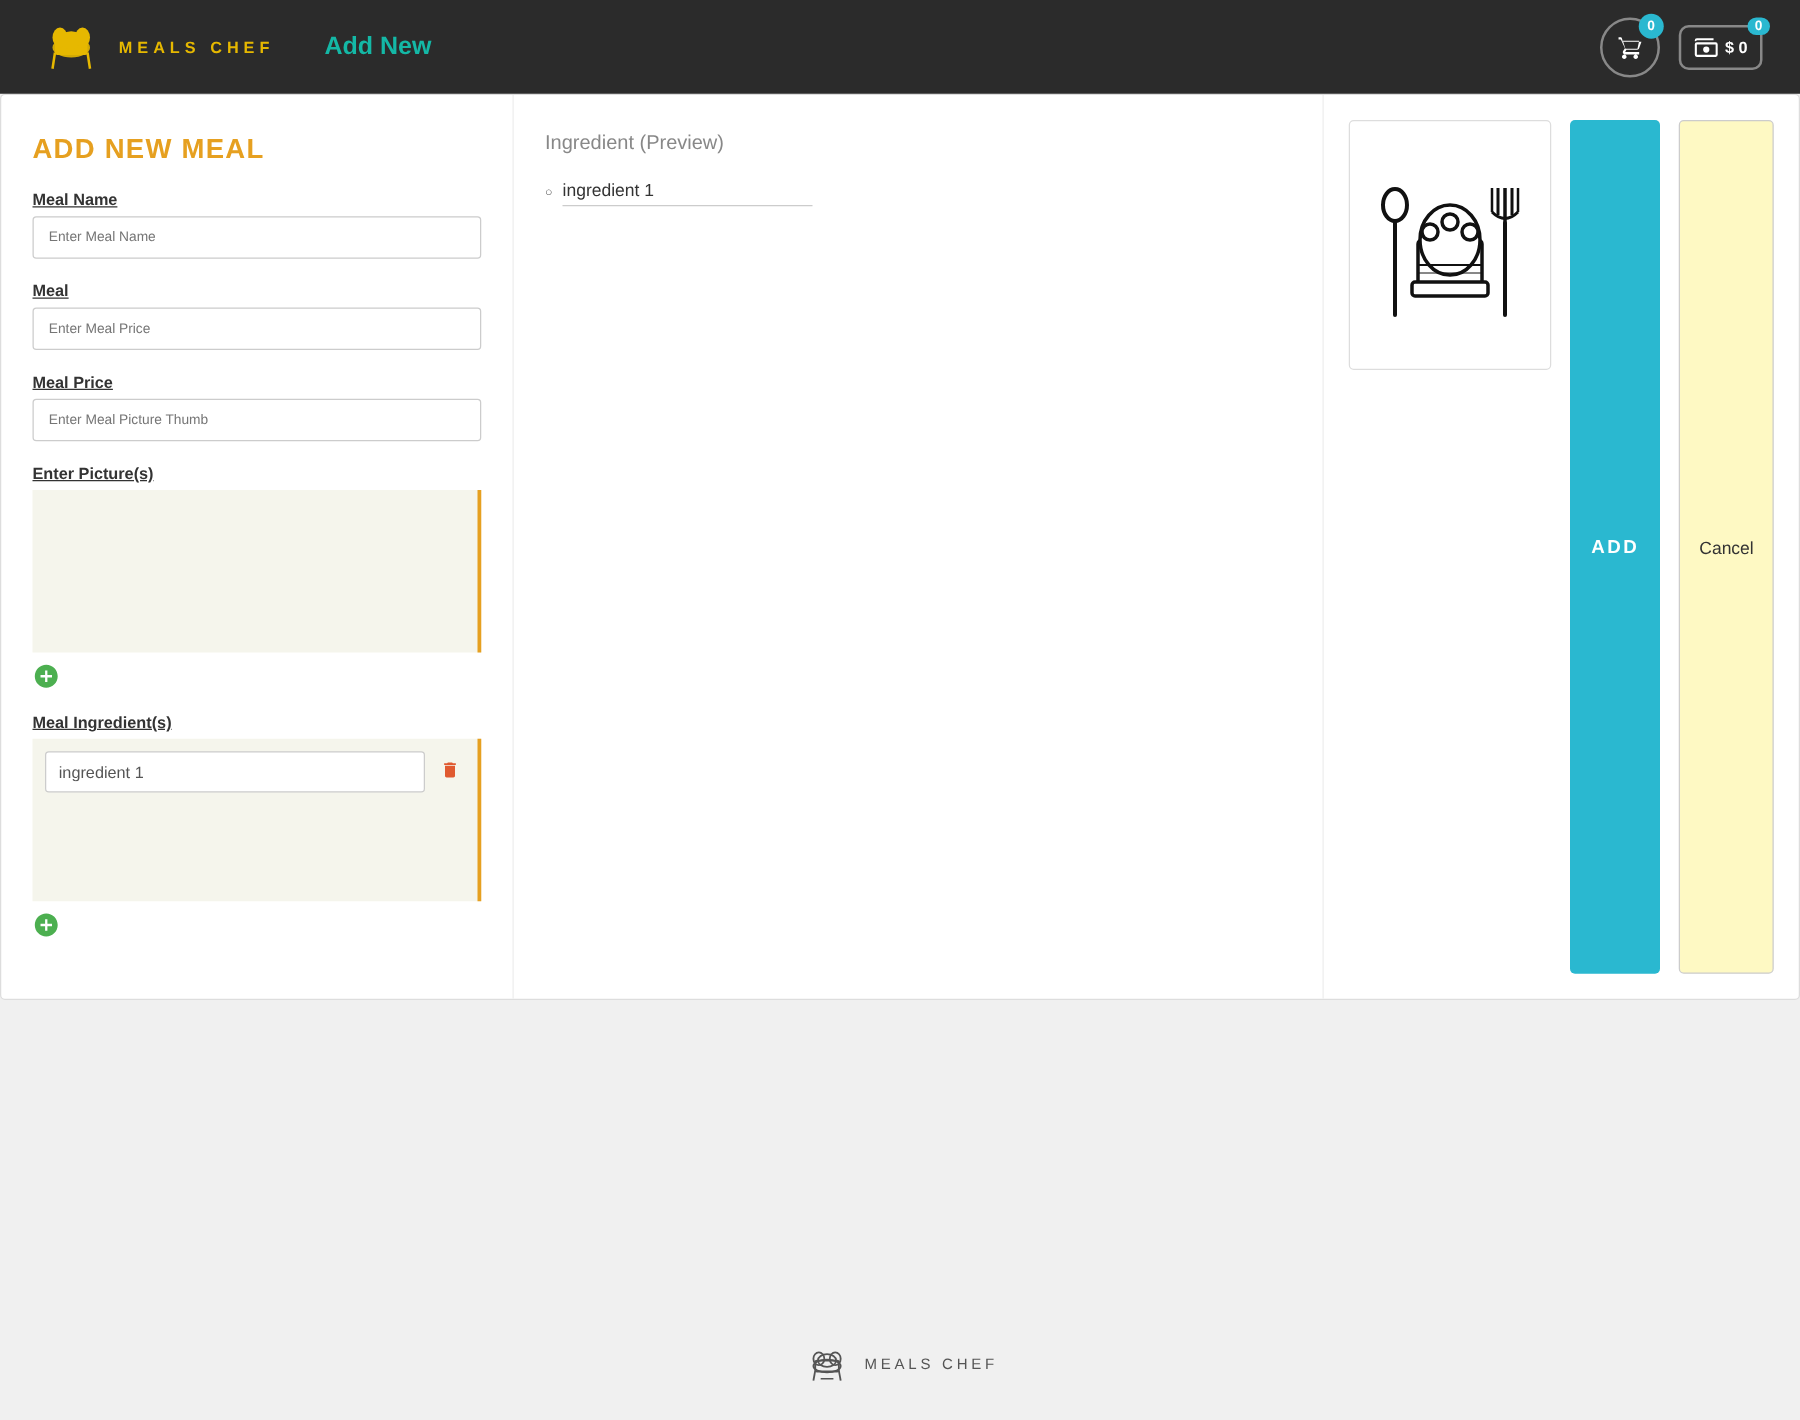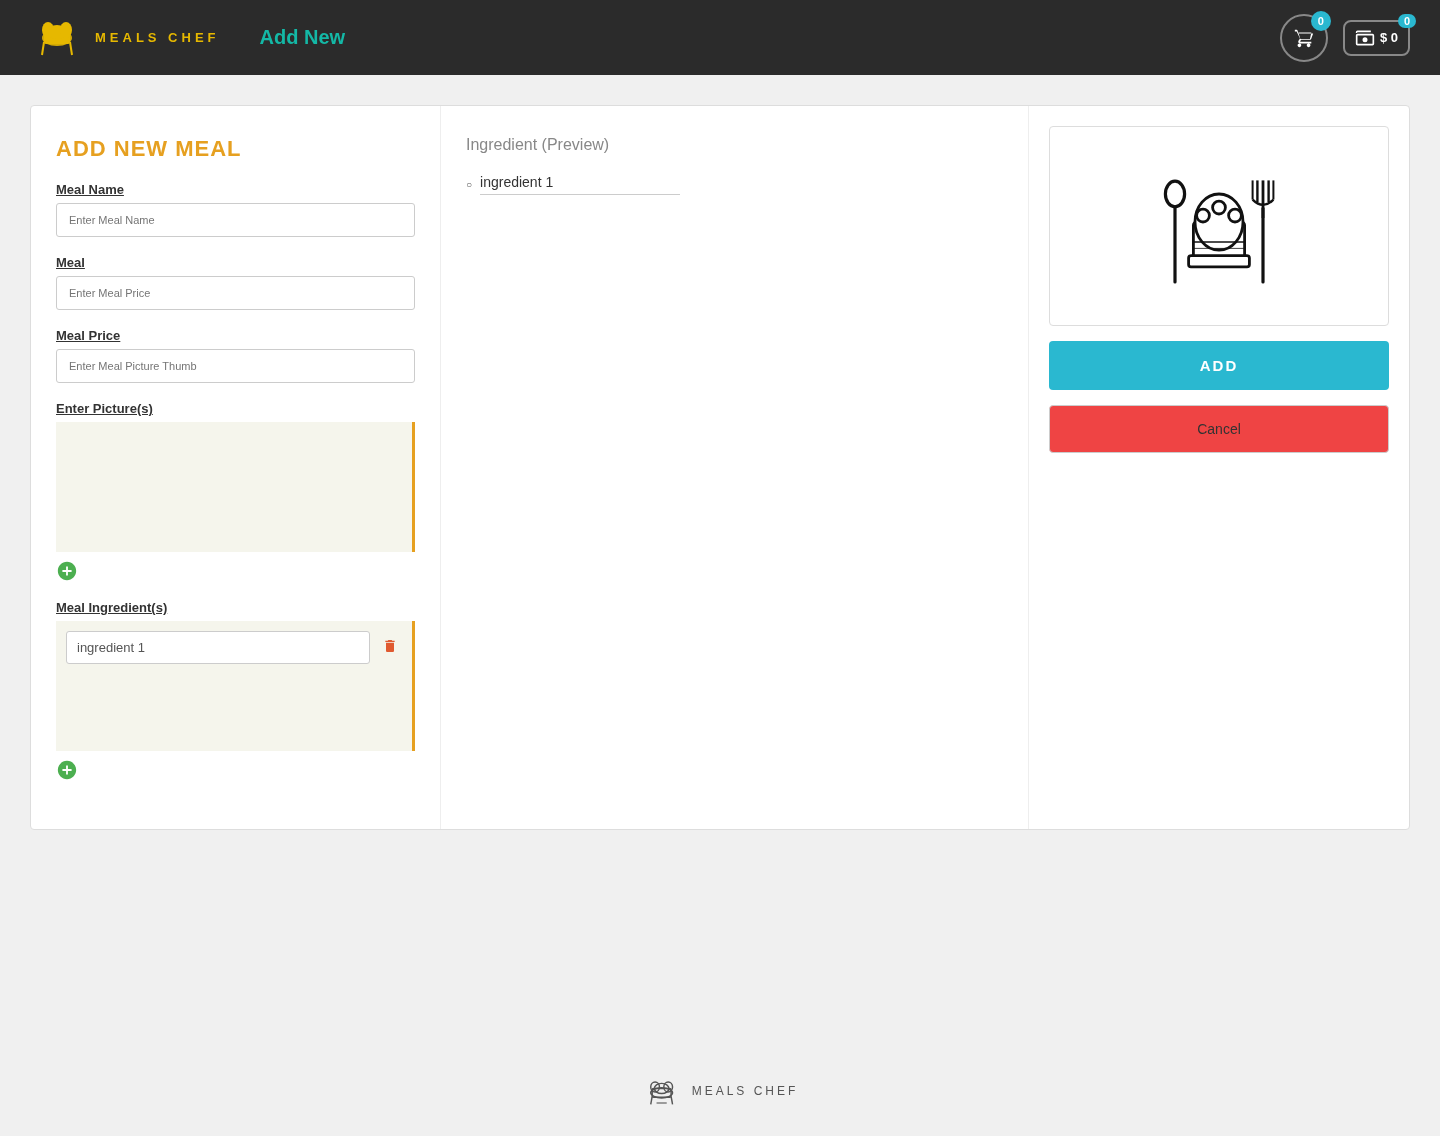--- a/index.html
+++ b/index.html
@@ -97,21 +97,20 @@
       background: #2ab8d0;
       color: white;
       border-radius: 10px;
       padding: 1px 6px;
       font-size: 11px;
       font-weight: bold;
     }
 
     
     .main-content {
-      padding: 30px;
       flex: 1;
     }
     .card {
       background: white;
       border: 1px solid #ddd;
       border-radius: 4px;
       display: flex;
       gap: 0;
     }
 
@@ -218,21 +217,21 @@
       border-bottom: 1px solid #ccc;
       padding-bottom: 4px;
       min-width: 200px;
     }
 
     
     .right-panel {
       flex: 0 0 380px;
       padding: 20px;
       display: flex;
-      flex-direction: column;
+      flex-direction: row;
       gap: 15px;
     }
     .meal-image-box {
       border: 1px solid #ddd;
       border-radius: 4px;
       height: 200px;
       display: flex;
       align-items: center;
       justify-content: center;
       background: white;
@@ -247,21 +246,21 @@
       border: none;
       border-radius: 4px;
       padding: 16px;
       font-size: 15px;
       font-weight: bold;
       letter-spacing: 2px;
       cursor: pointer;
       width: 100%;
     }
     .cancel-btn {
-      background: #ef4444;
+      background: #fef9c3;
       color: #333;
       border: 1px solid #ccc;
       border-radius: 4px;
       padding: 15px;
       font-size: 14px;
       cursor: pointer;
       width: 100%;
     }
 
     

